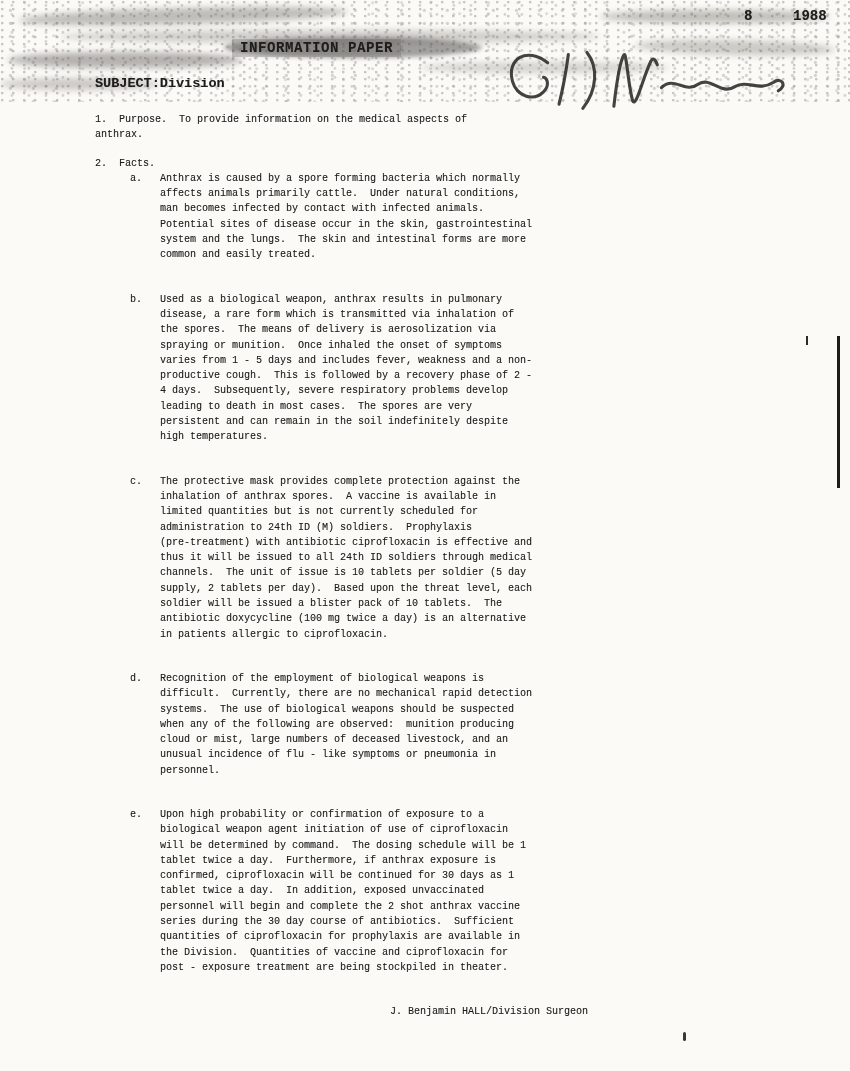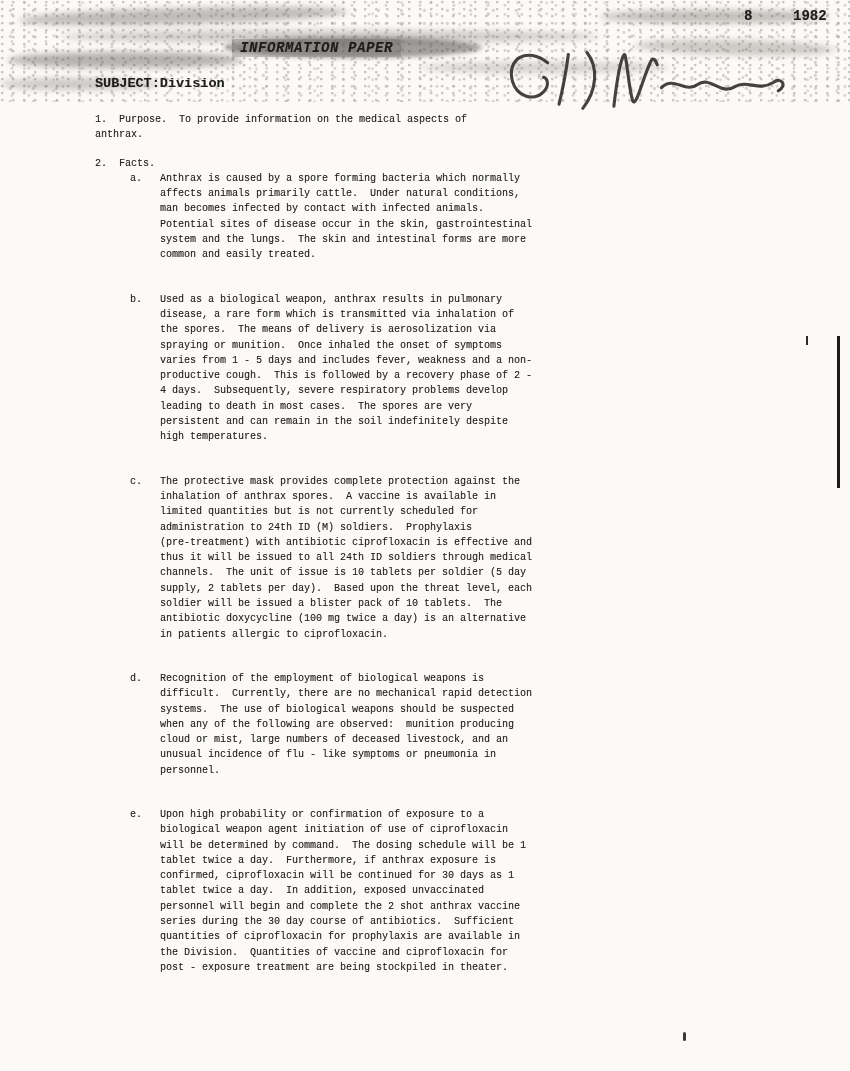--- a/index.html
+++ b/index.html
@@ -39,21 +39,20 @@
   .artifact-tick{position:absolute;left:806px;top:336px;width:2px;height:9px;background:#2c2a28;}
   
   .topnum{position:absolute;top:8px;font-size:14px;font-weight:bold;}
   .pagenum{left:744px;}
   .year{left:793px;}
   .doc-title{
     position:absolute;left:232px;top:39px;
     font-size:14px;font-weight:bold;letter-spacing:.6px;
     padding:1px 8px;
     background:rgba(88,86,84,.28);
-    font-style:italic;
   }
   .subject{position:absolute;left:95px;top:76px;font-size:13.5px;font-weight:bold;}
   .subject-label{}
   .signature-scrawl{position:absolute;left:498px;top:44px;width:300px;height:78px;}
   .signature-scrawl path{fill:none;stroke:#2a2927;stroke-width:3;stroke-linecap:round;stroke-linejoin:round;opacity:.88;}
   
   .content{
     position:absolute;left:95px;top:112px;width:675px;
     font-size:10px;line-height:15.3px;
   }
@@ -77,21 +76,21 @@
   <div class="smudge s4"></div>
   <div class="smudge s5"></div>
   <div class="smudge s6"></div>
   <div class="smudge s7"></div>
   <div class="smudge s8"></div>
   <div class="artifact-vline"></div>
   <div class="artifact-tick"></div>
   <div class="artifact-speck"></div>
 
   <div class="topnum pagenum">8</div>
-  <div class="topnum year">1982</div>
+  <div class="topnum year">1988</div>
   <div class="doc-title">INFORMATION PAPER</div>
   <div class="subject">
     <span class="subject-label">SUBJECT:</span><span>Division</span>
   </div>
 
   <svg class="signature-scrawl" viewBox="0 0 290 75" aria-hidden="true">
     <path d="M 48 18 C 28 2, 8 14, 14 36 C 18 50, 34 56, 44 46 C 50 40, 48 33, 44 32"></path>
     <path d="M 68 10 C 66 25, 63 42, 59 58"></path>
     <path d="M 86 8 C 97 22, 96 44, 82 62"></path>
     <path d="M 112 60 C 115 34, 119 14, 122 10 C 124 8, 126 40, 130 54 C 133 64, 140 32, 148 16 C 150 13, 152 14, 154 20"></path>
@@ -162,16 +161,17 @@
 confirmed, ciprofloxacin will be continued for 30 days as 1
 tablet twice a day.  In addition, exposed unvaccinated
 personnel will begin and complete the 2 shot anthrax vaccine
 series during the 30 day course of antibiotics.  Sufficient
 quantities of ciprofloxacin for prophylaxis are available in
 the Division.  Quantities of vaccine and ciprofloxacin for
 post - exposure treatment are being stockpiled in theater.</span>
     </div>
 
     <div class="signature-block">
+      <div>J. Benjamin HALL/Division Surgeon</div>
     </div>
   </div>
 
 </div>
 
 </body></html>

